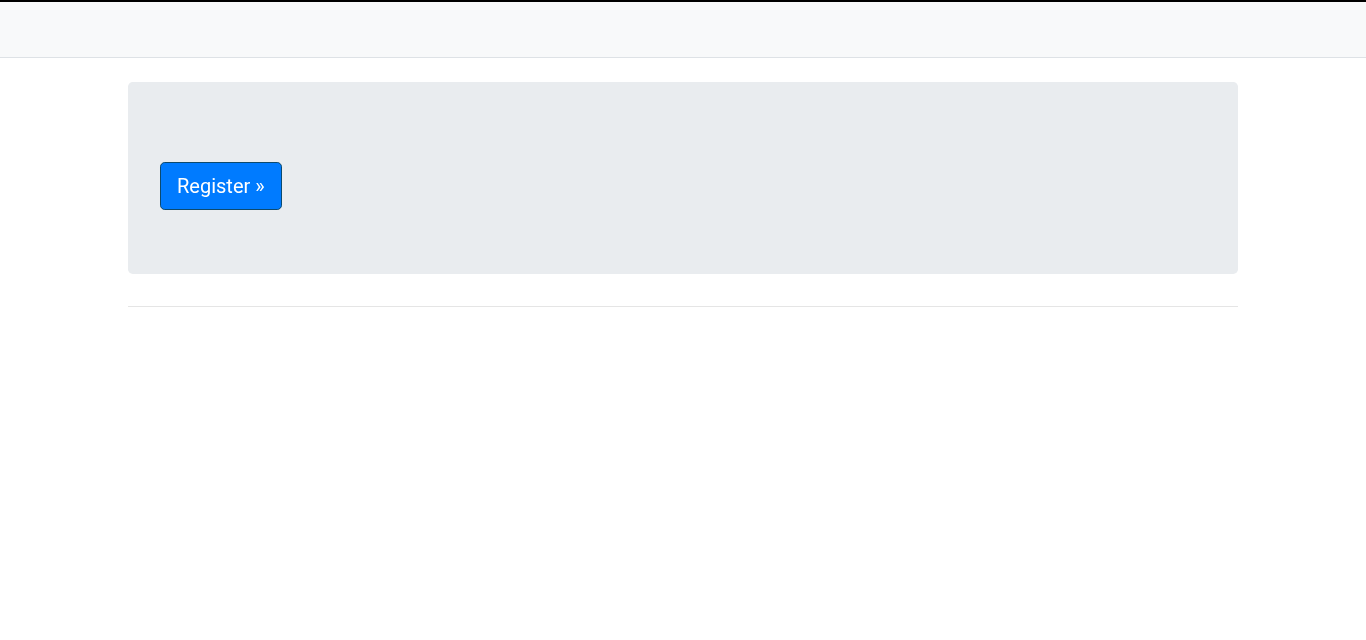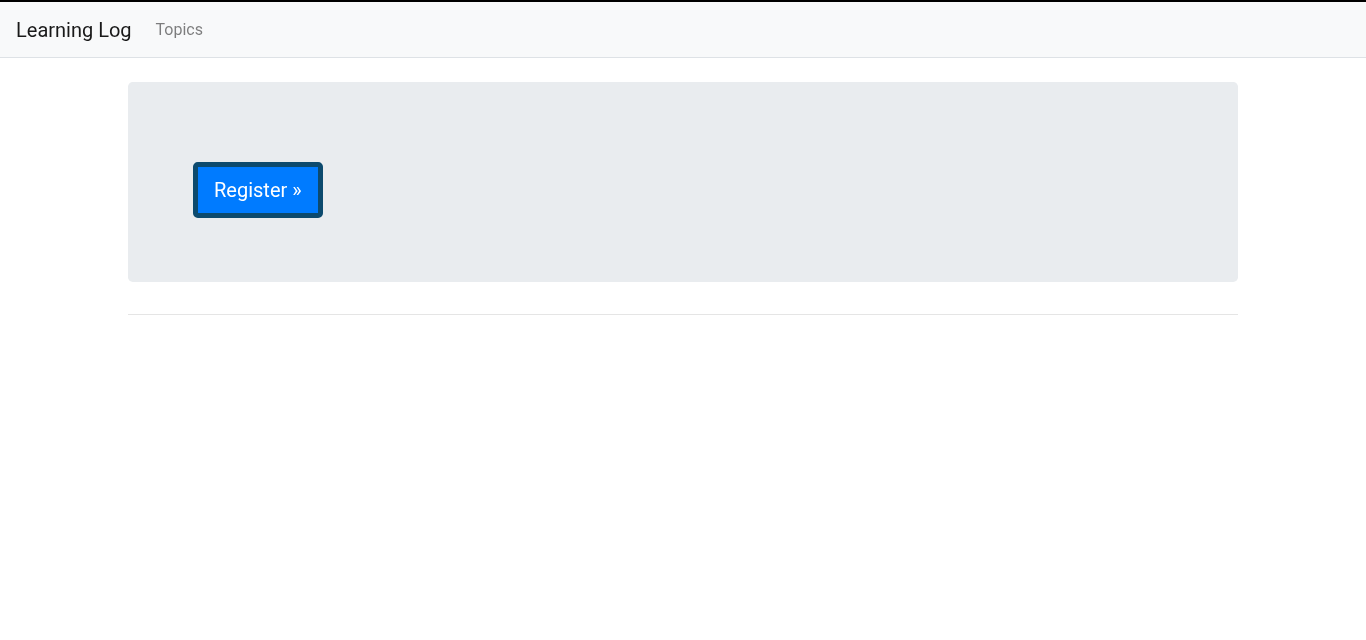--- a/index.html
+++ b/index.html
@@ -76,46 +76,41 @@
       font-size: 1.25rem;
       font-weight: 300;
       color: #212529;
       margin-bottom: 1rem;
       line-height: 1.5;
     }
     
     .btn-primary {
       display: inline-block;
       background-color: #007bff;
-      border: 5px solid #0c4a6e;
+      border: 1px solid #0c4a6e;
       color: #fff;
       font-size: 1.25rem;
       padding: 0.5rem 1rem;
       border-radius: 0.3rem;
       text-decoration: none;
       line-height: 1.5;
       margin-top: 1rem;
-      margin-left: 33px;
     }
     
     hr {
       border: 0;
       border-top: 1px solid rgba(0,0,0,0.1);
       margin-top: 1rem;
       margin-bottom: 1rem;
     }
   </style>
 </head>
 <body>
 
 <nav class="navbar">
-  <div class="navbar-left">
-    <a href="#" class="navbar-brand">Learning Log</a>
-    <a href="#" class="nav-link">Topics</a>
-  </div>
 </nav>
 
 <div class="container">
   <div class="jumbotron">
     <a href="#" class="btn-primary">Register »</a>
   </div>
   <hr>
 </div>
 
 </body></html>

